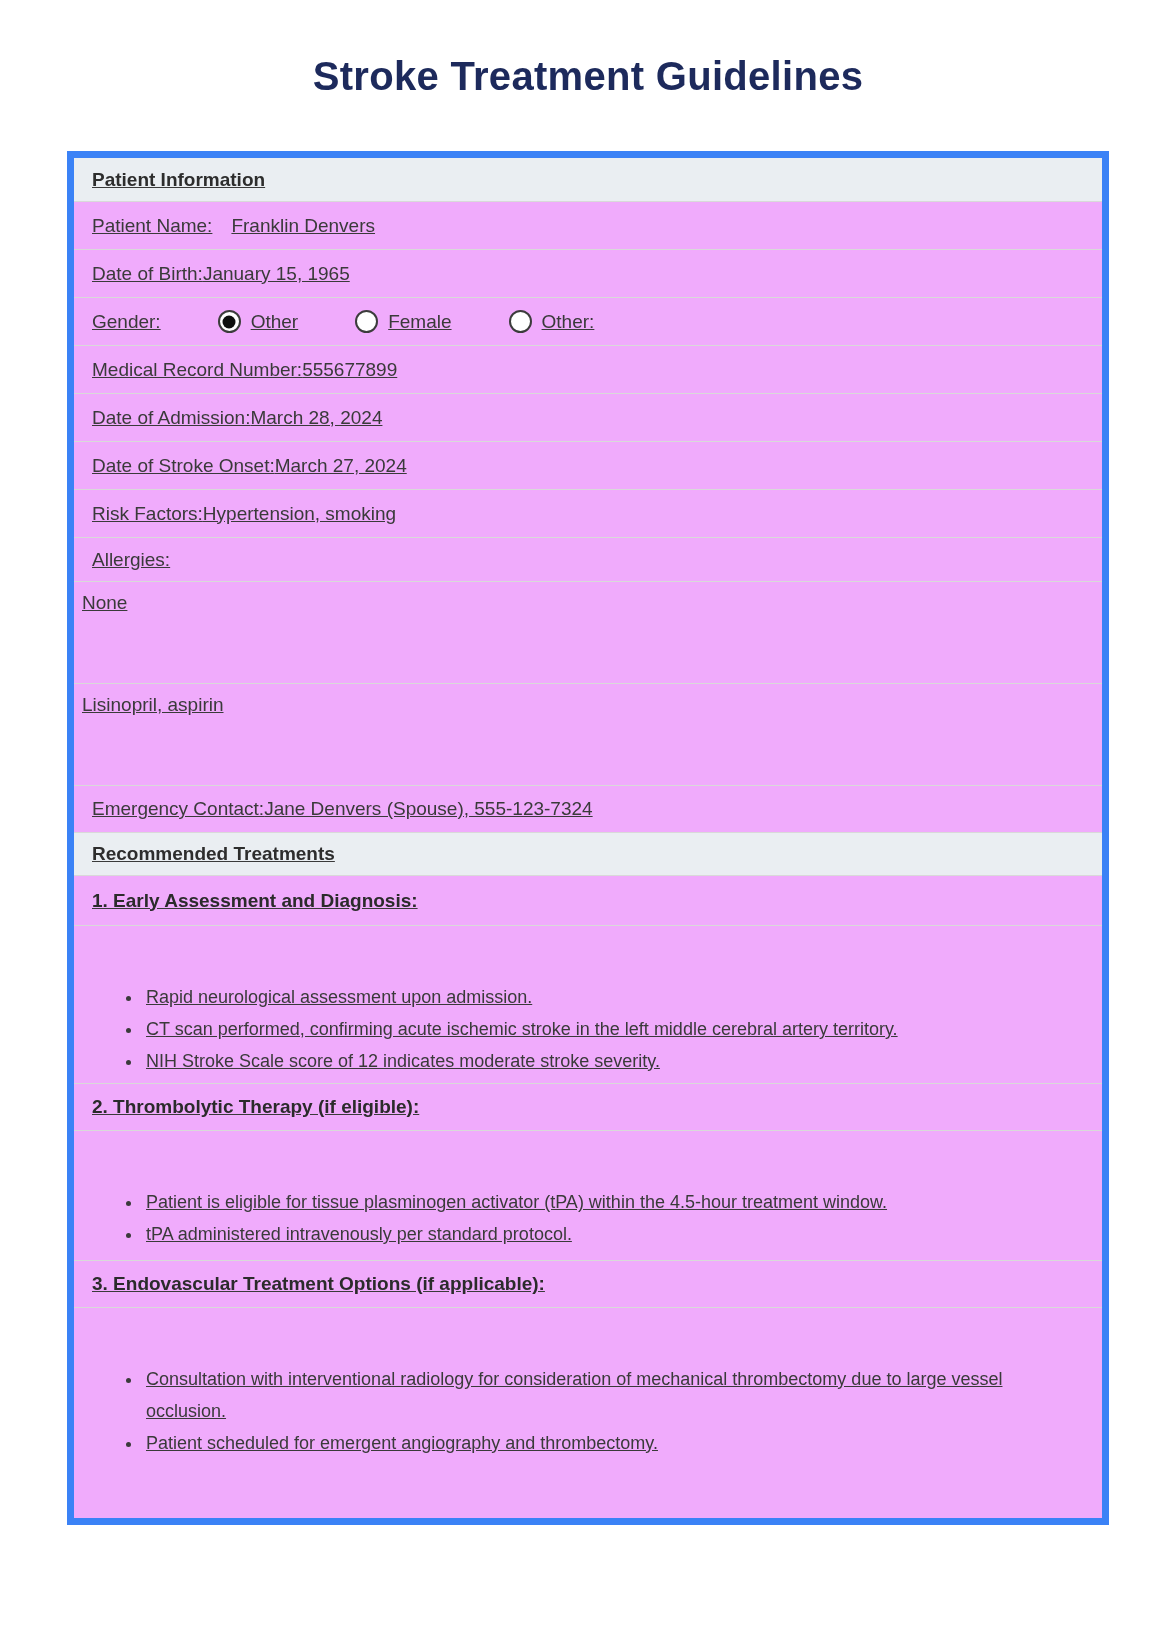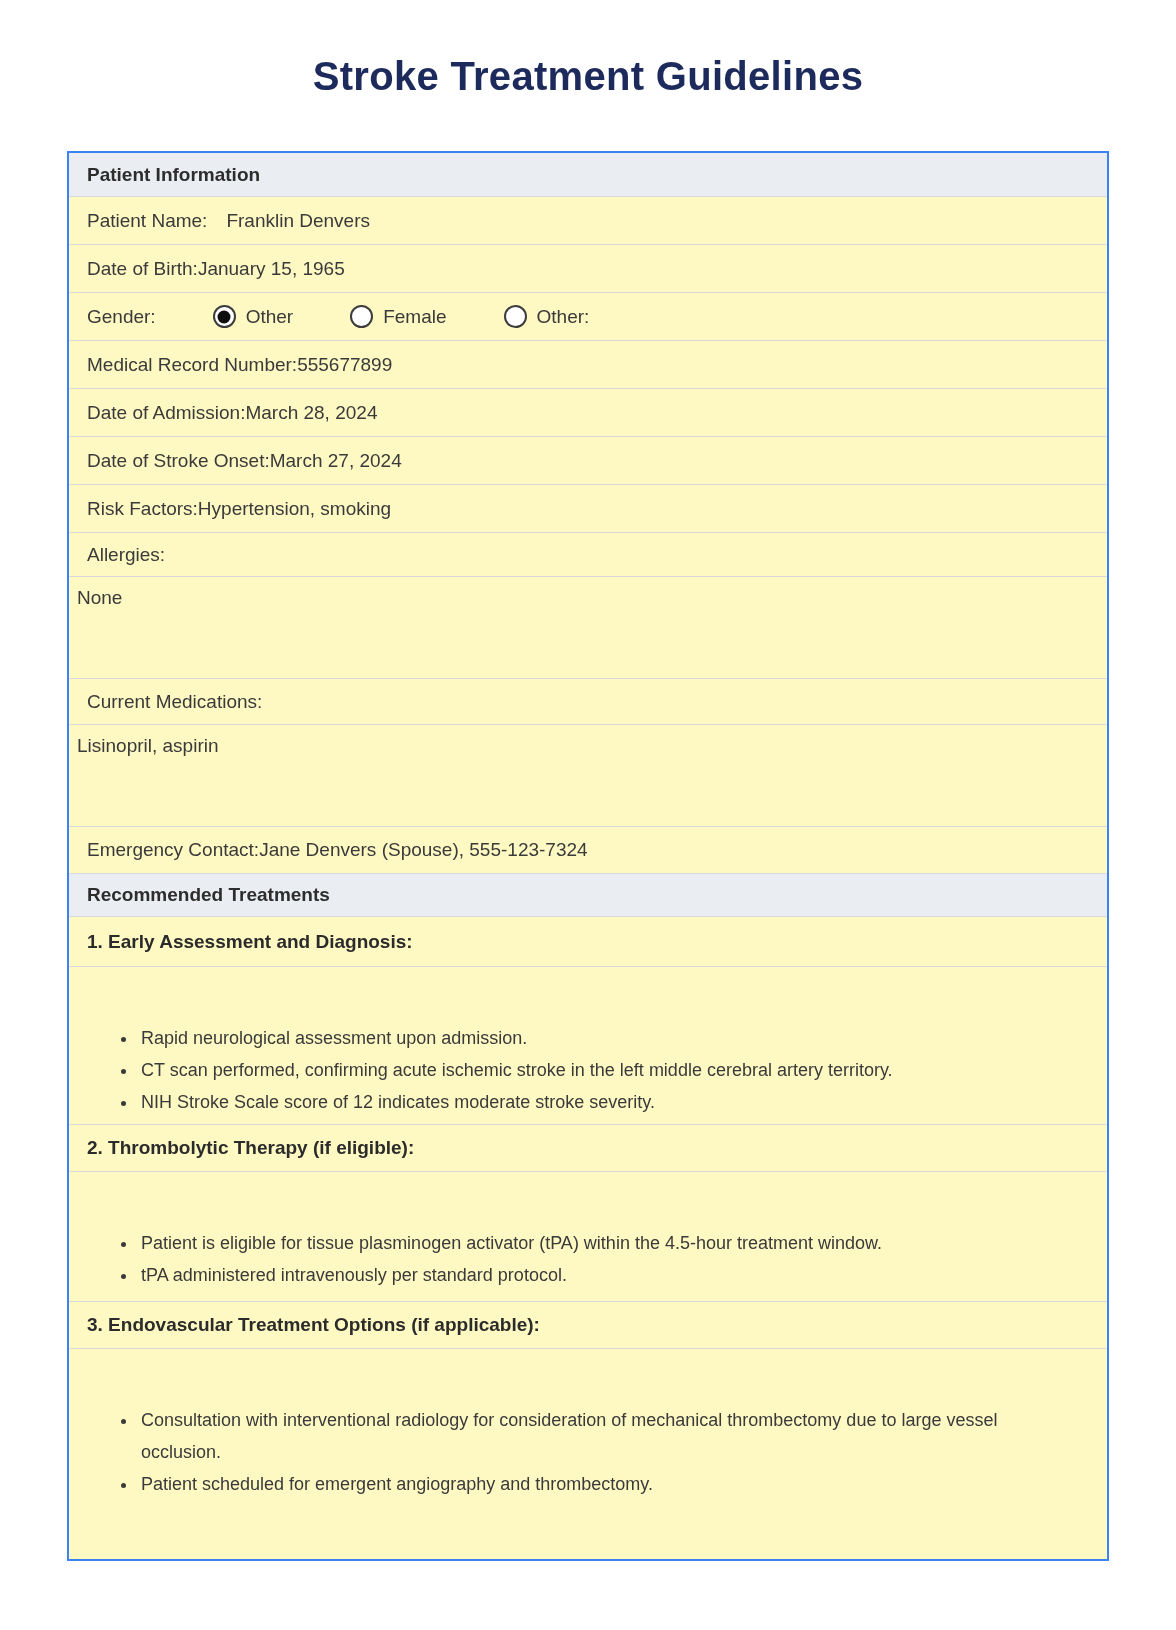--- a/index.html
+++ b/index.html
@@ -20,30 +20,31 @@
     padding-top: 50px;
     text-align: center;
     font-size: 40px;
     font-weight: bold;
     color: #1d2a5c;
     letter-spacing: 0.3px;
   }
   .doc-table {
     width: 1042px;
     margin: 52px auto 0 auto;
-    border: 2px solid #3b82f6;
+    border: 7px solid #3b82f6;
     background: #ffffff;
+    text-decoration: underline;
   }
   .row {
     border-bottom: 1px solid #d9d9d9;
     display: flex;
     align-items: center;
     padding: 0 18px;
     font-size: 19px;
-    background: #fef9c3;
+    background: #f0abfc;
   }
   .row:last-child { border-bottom: none; }
   .section-header {
     height: 44px;
     background: #eaeef2;
     font-weight: bold;
     color: #2d2d2d;
   }
   .h42 { height: 43px; }
   .h44 { height: 44px; }
@@ -170,23 +171,20 @@
     </div>
 
     <div class="row h44">
       <span>Allergies:</span>
     </div>
 
     <div class="row area">
       <span>None</span>
     </div>
 
-    <div class="row h46">
-      <span>Current Medications:</span>
-    </div>
 
     <div class="row area">
       <span>Lisinopril, aspirin</span>
     </div>
 
     <div class="row h47">
       <span>Emergency Contact:</span>
         <span>Jane Denvers (Spouse), 555-123-7324</span>
     </div>
 

